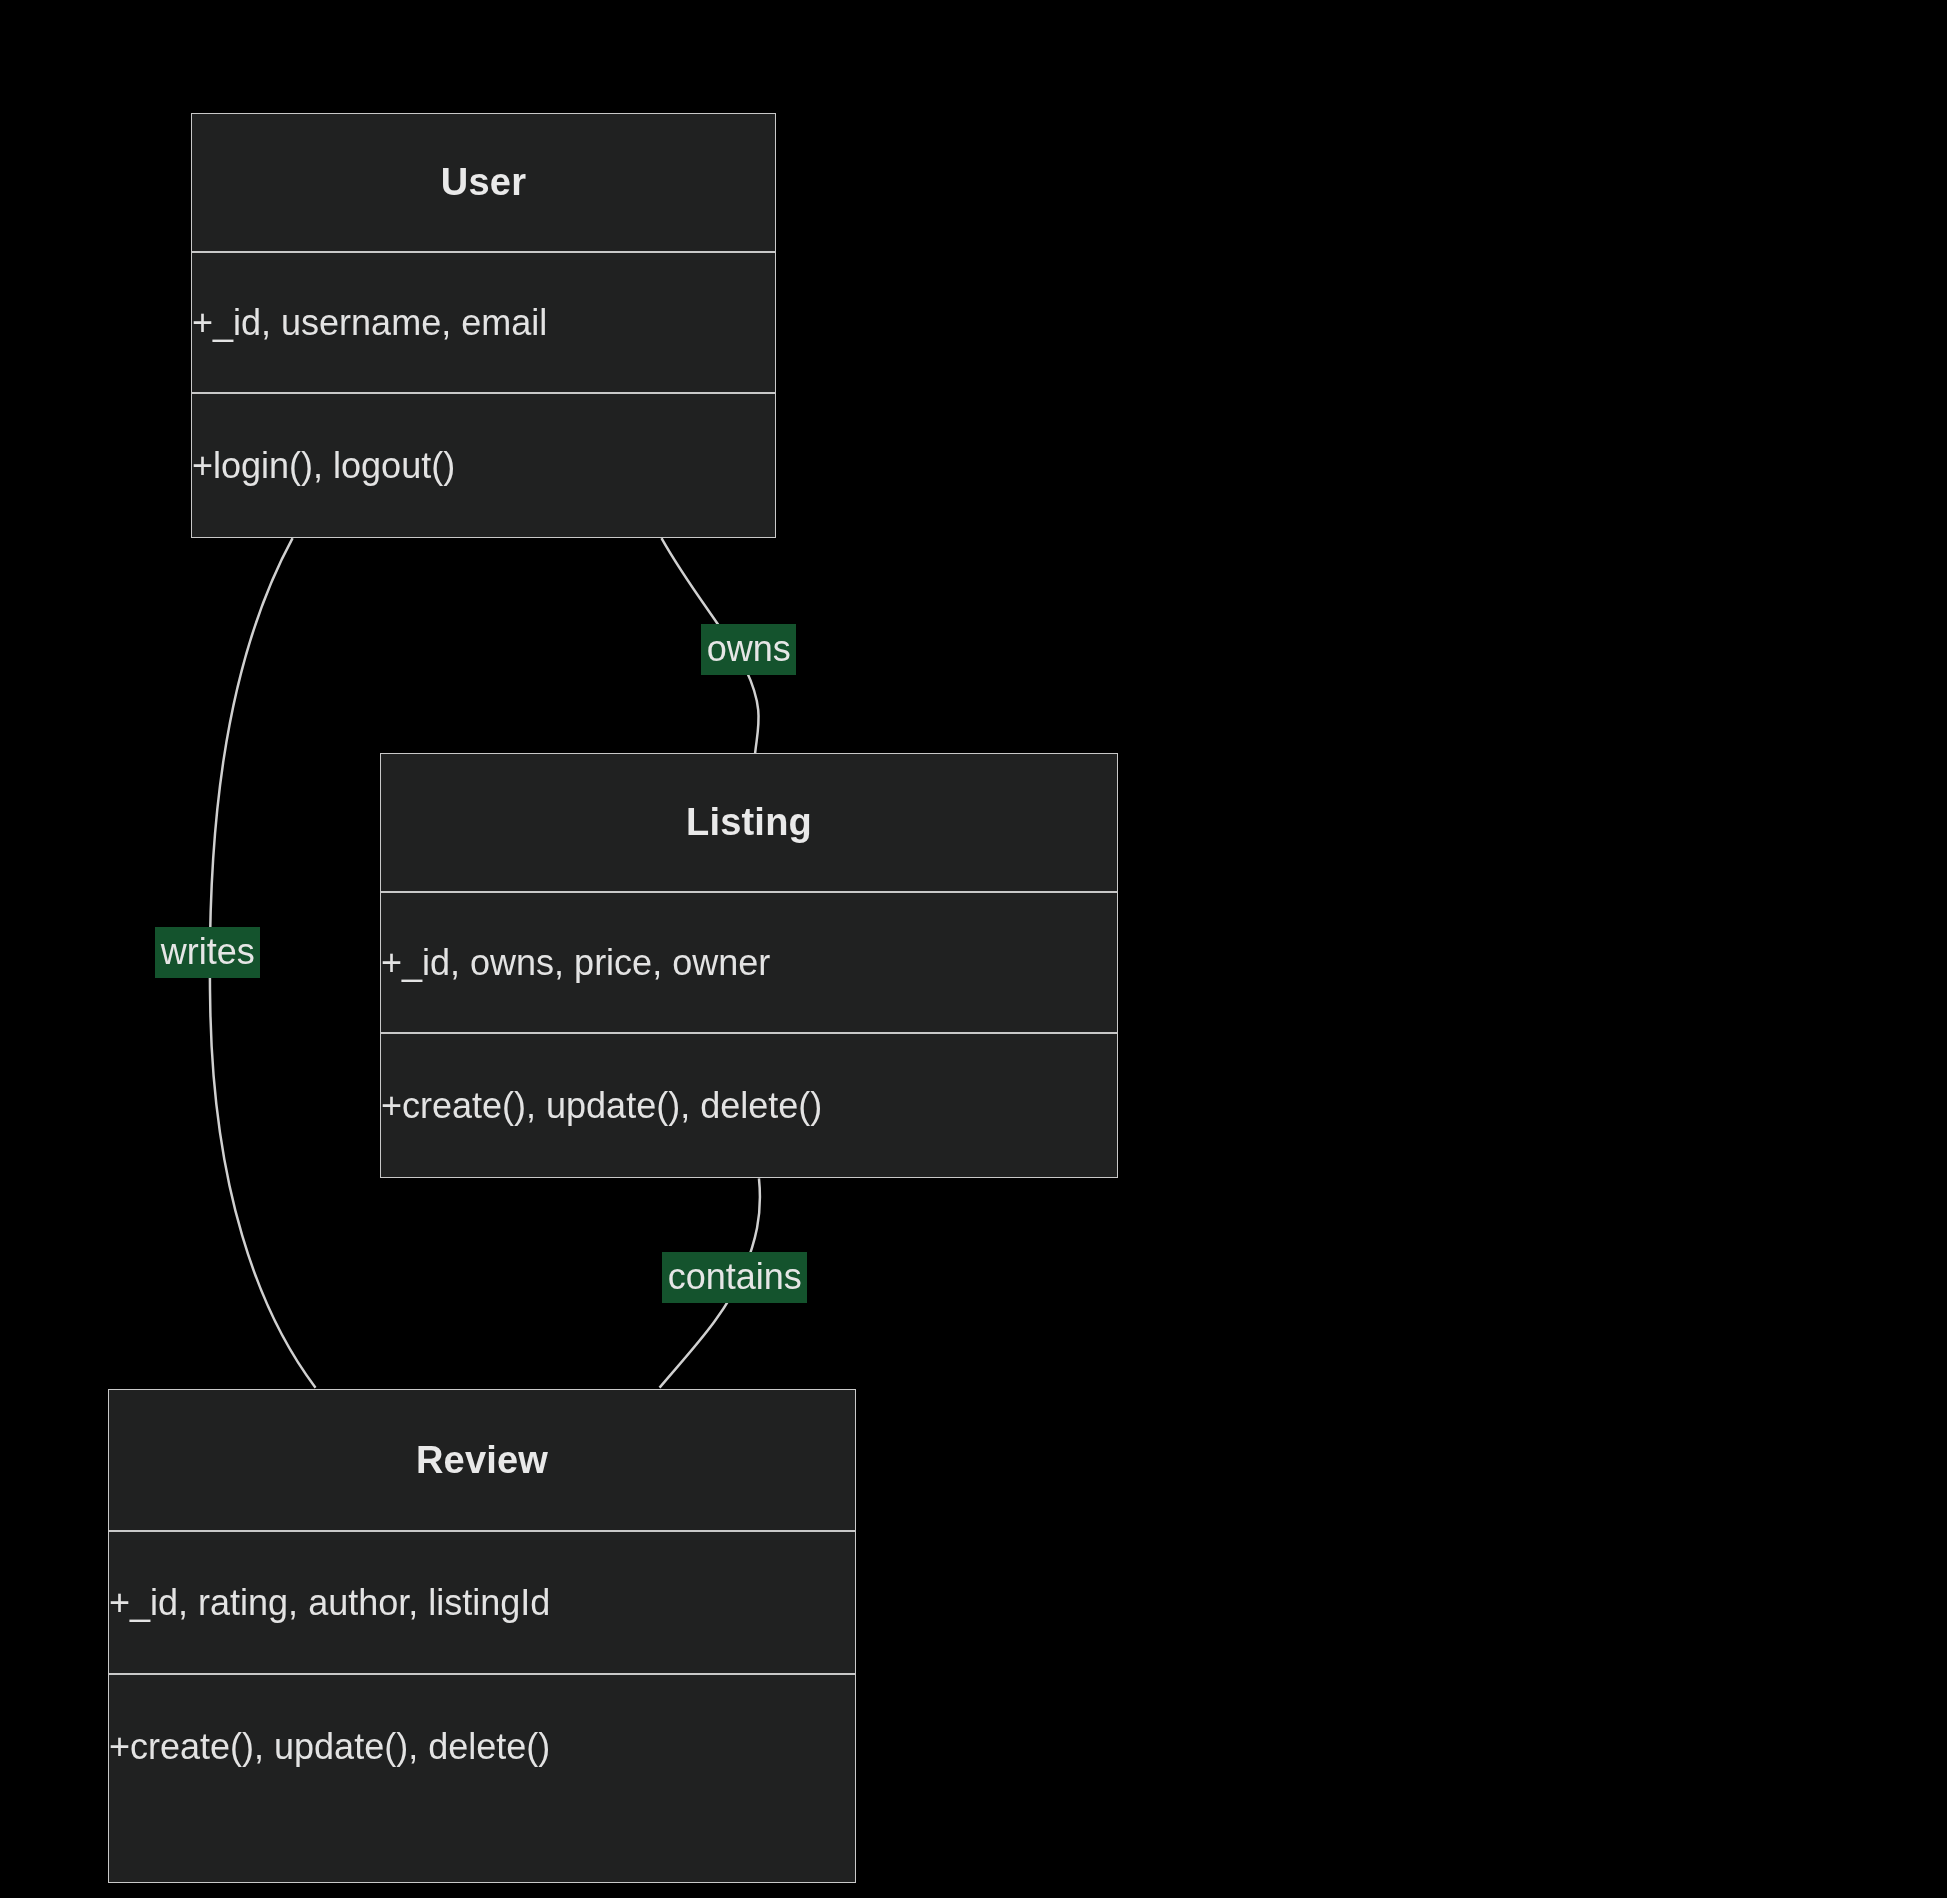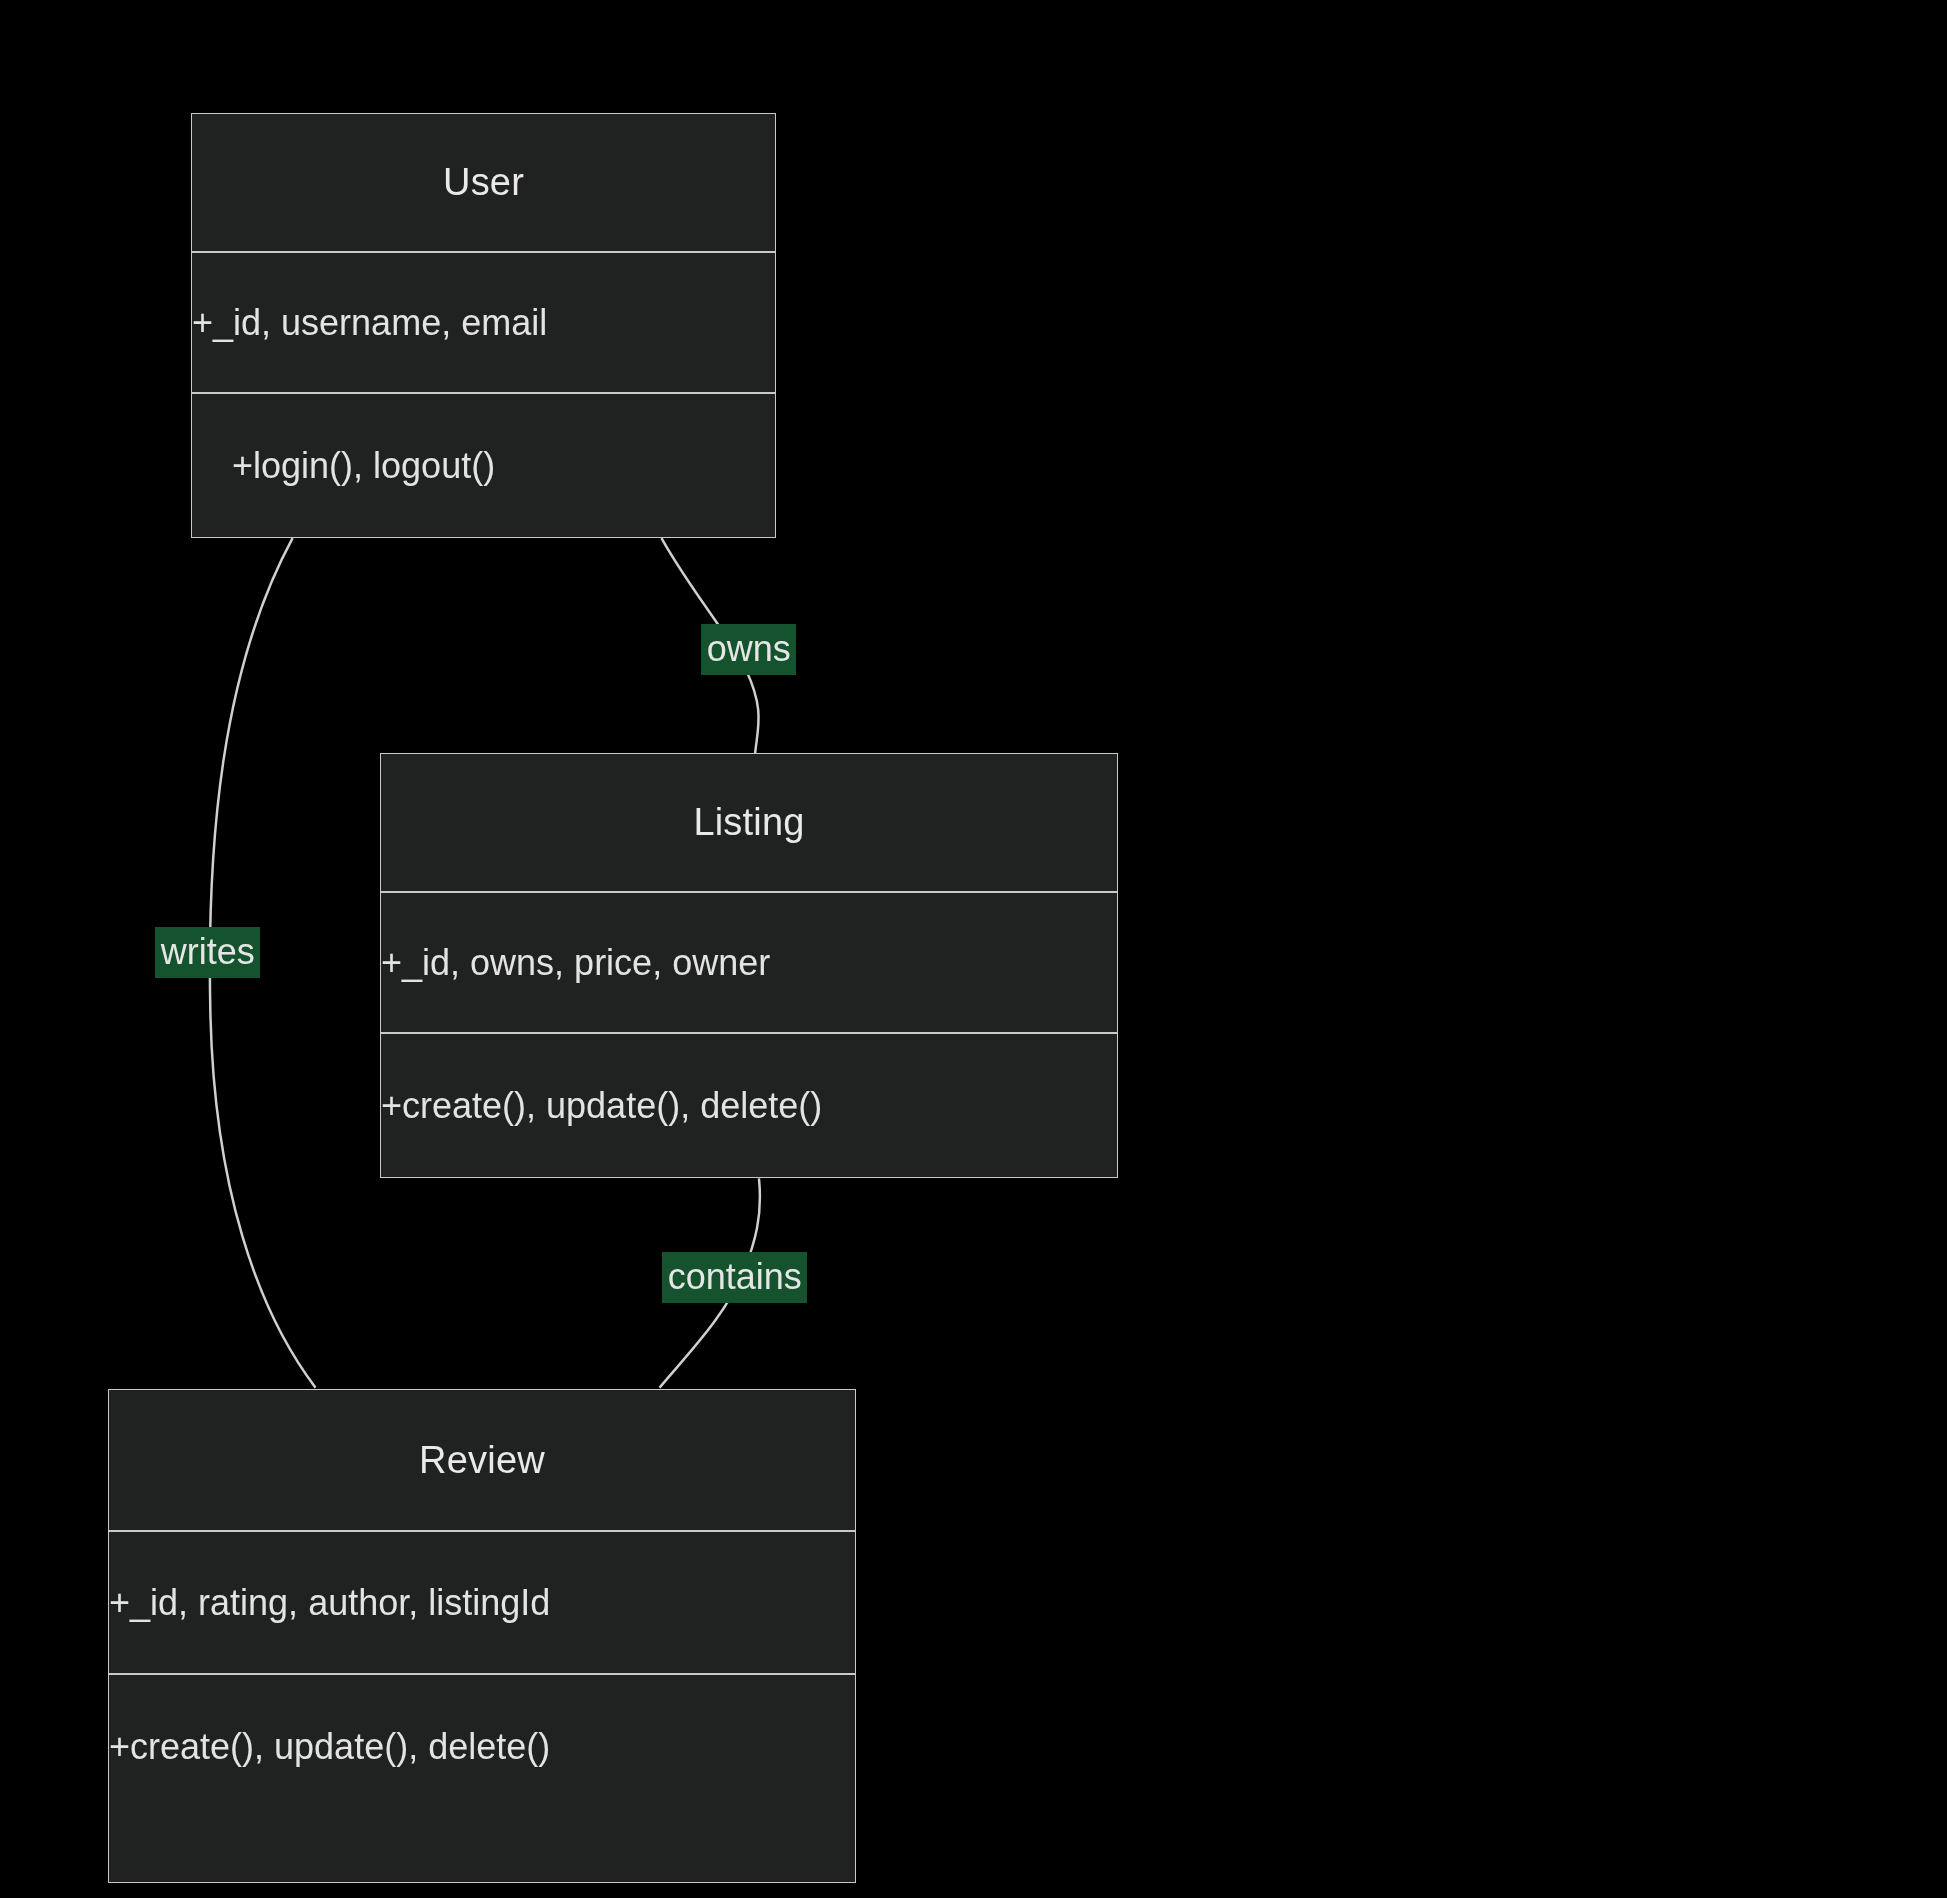--- a/index.html
+++ b/index.html
@@ -52,21 +52,21 @@
     box-sizing: border-box;
     display: flex;
     align-items: center;
     color: #e8e8e8;
   }
   .class-title-section {
     justify-content: center;
   }
   .class-title {
     font-size: 38px;
-    font-weight: normal;
+    font-weight: bold;
     letter-spacing: 0.2px;
     color: #e9e9e9;
     white-space: nowrap;
   }
   .section-divider {
     height: 1.9px;
     background: #c9c9c9;
     width: 100%;
   }
   .class-body-section {
@@ -118,21 +118,21 @@
 
   <div class="class-box" id="box-user">
     <div class="class-section class-title-section" style="height:137px;">
       <span class="class-title">User</span>
     </div>
     <div class="section-divider"></div>
     <div class="class-section class-body-section" style="height:139px;">
       <span class="member-line">+_id, username, email</span>
     </div>
     <div class="section-divider"></div>
-    <div class="class-section class-body-section" style="height:144px;margin-left:40px;">
+    <div class="class-section class-body-section" style="height:144px;">
       <span class="member-line">+login(), logout()</span>
     </div>
   </div>
 
 
   <div class="class-box" id="box-listing">
     <div class="class-section class-title-section" style="height:137px;">
       <span class="class-title">Listing</span>
     </div>
     <div class="section-divider"></div>

